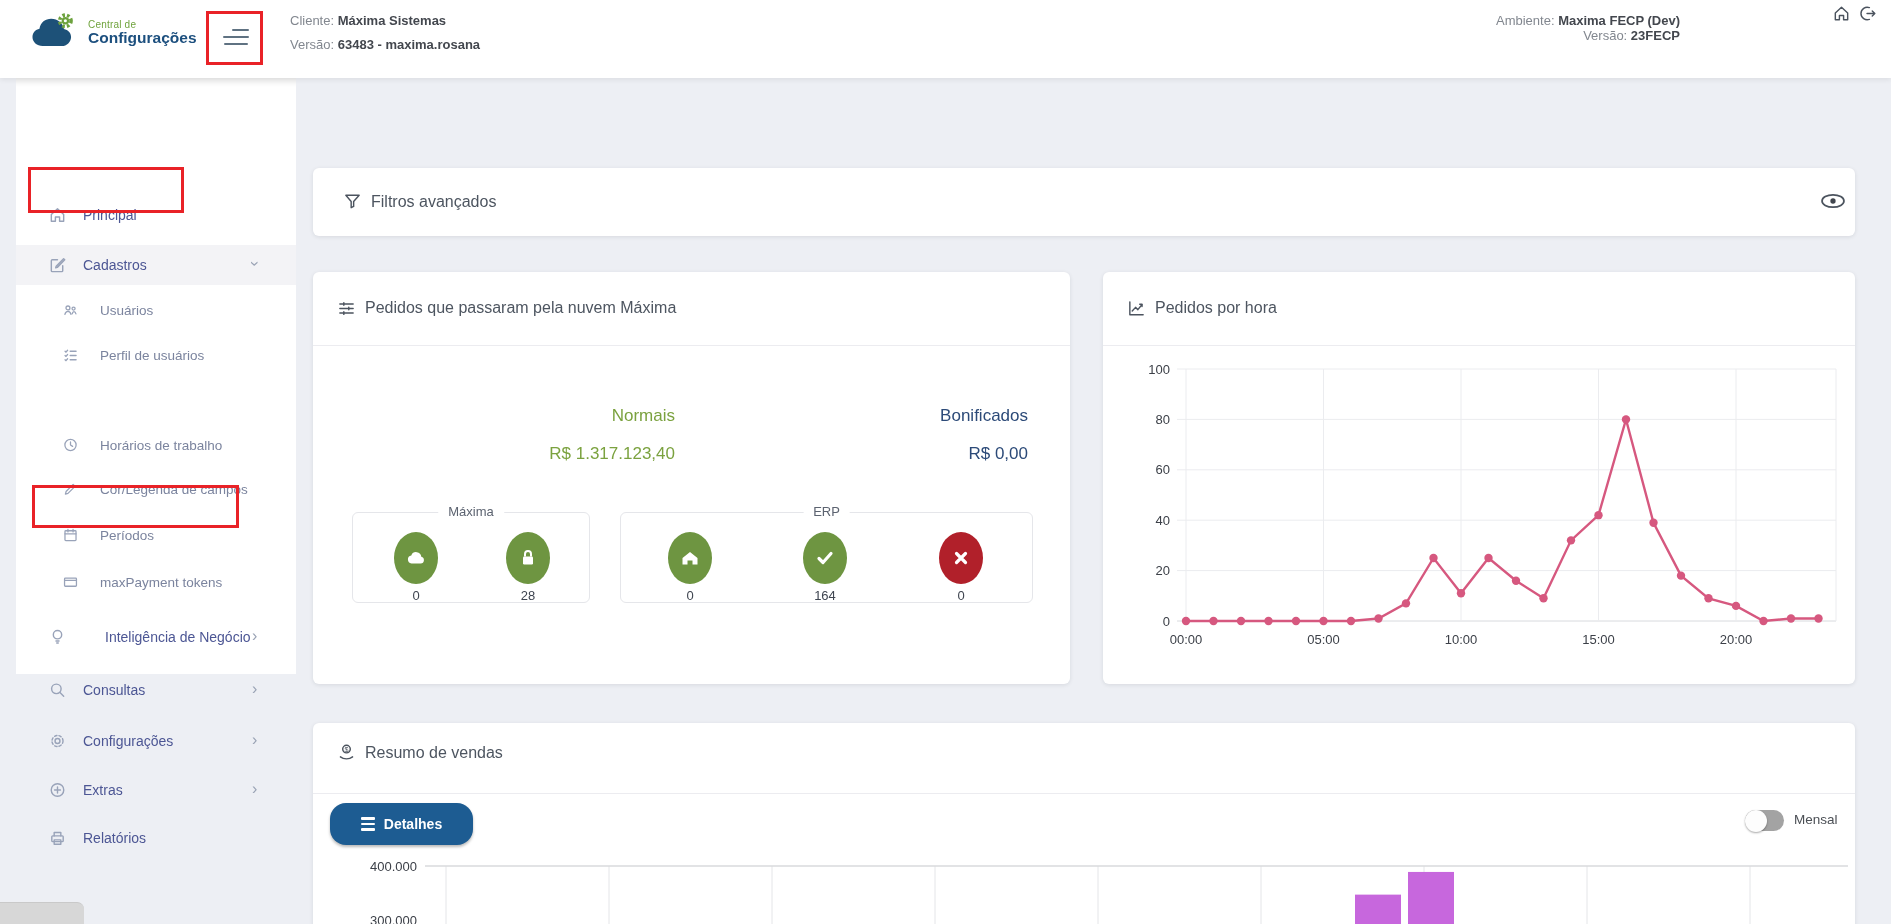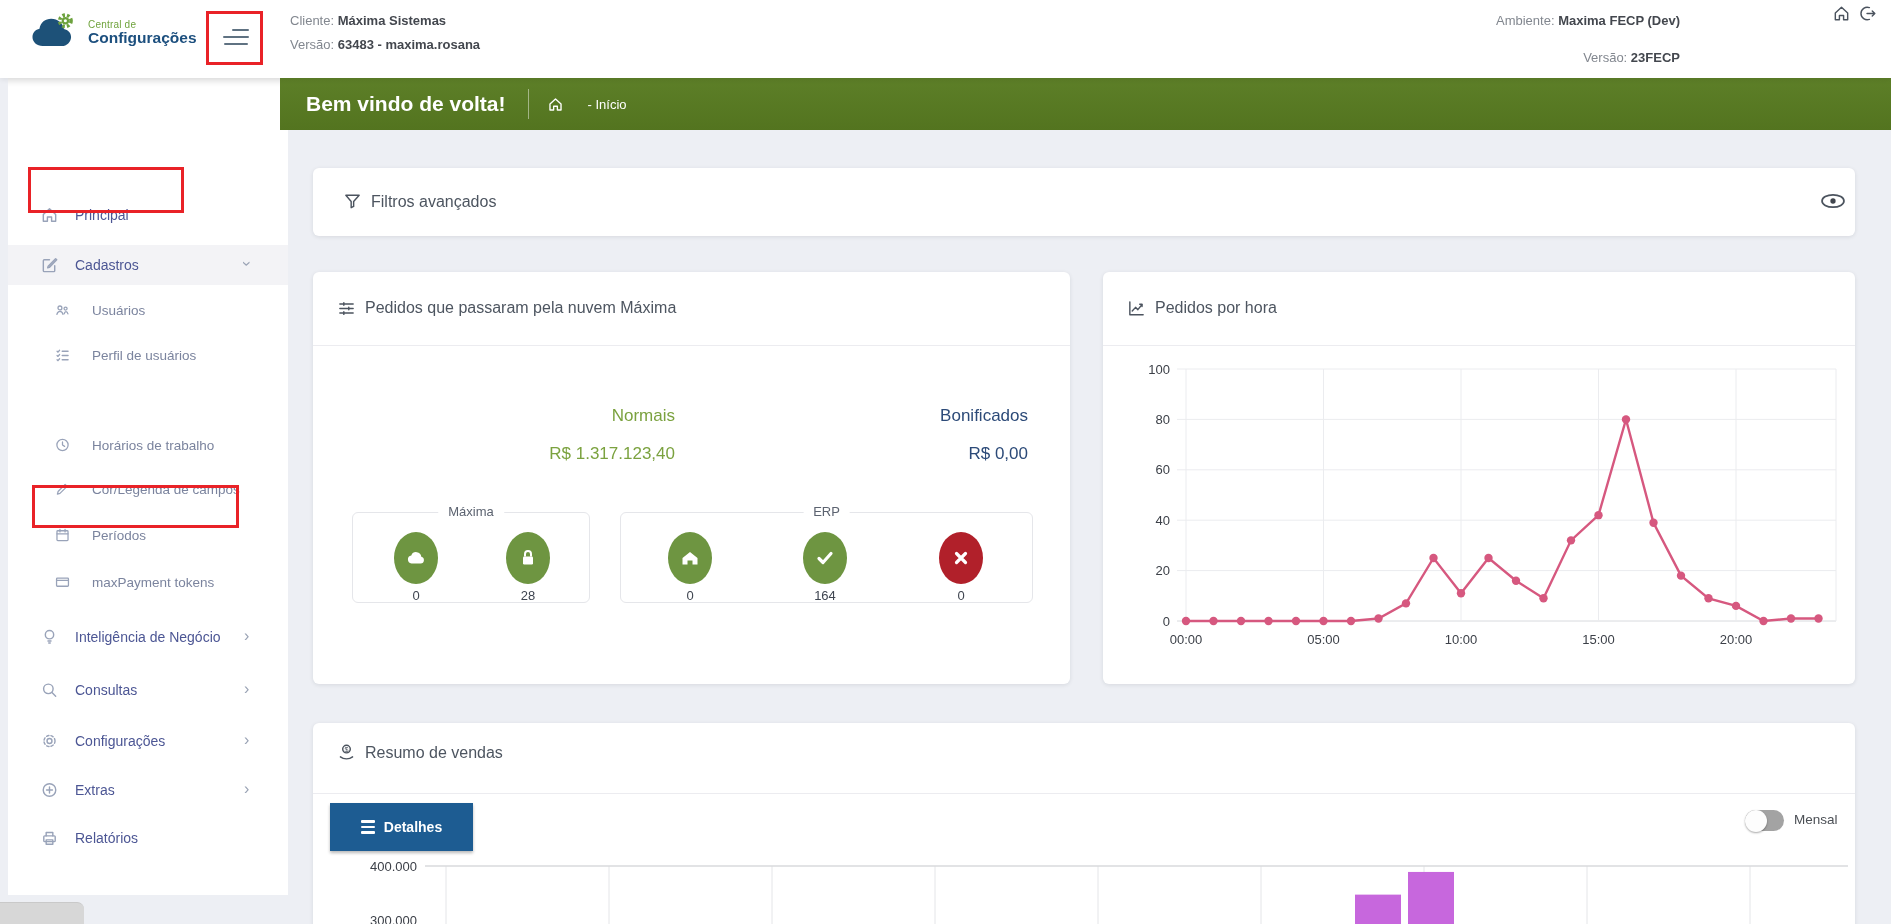--- a/index.html
+++ b/index.html
@@ -19,46 +19,46 @@
   .hamburger i{display:block;height:2px;background:#5f7282;border-radius:1px;}
   .hamburger i:nth-child(1){width:17px;}
   .hamburger i:nth-child(2){width:26px;}
   .hamburger i:nth-child(3){width:24px;margin-right:1px;}
 
   .hdr-row{position:absolute;font-size:13px;color:#82878f;white-space:nowrap;}
   .hdr-row b{color:#43474e;font-weight:bold;}
   .client-1{left:290px;top:13px;}
   .client-2{left:290px;top:37px;}
   .env-1{top:13px;right:211px;text-align:right;}
-  .env-2{top:50px;right:211px;text-align:left;}
+  .env-2{top:28px;right:211px;text-align:left;}
   .corner-ic{position:absolute;top:4px;width:19px;height:19px;cursor:pointer;}
   .corner-home{right:40px;}
   .corner-logout{right:14px;}
 
   
   .banner{position:absolute;left:280px;top:78px;width:1611px;height:52px;
           background:linear-gradient(#5d7f28,#53741f);z-index:4;display:flex;align-items:center;}
   .banner-title{font-size:21px;font-weight:bold;color:#fff;margin-left:26px;}
   .banner-divider{width:1px;height:30px;background:rgba(255,255,255,.45);margin-left:22px;}
   .banner-home{margin-left:18px;width:17px;height:17px;cursor:pointer;}
   .banner-crumb{margin-left:24px;font-size:13px;color:#fff;cursor:pointer;}
 
   
-  .sidebar{position:absolute;left:8px;top:78px;width:280px;height:817px;background:#fff;z-index:3;}
+  .sidebar{position:absolute;left:16px;top:78px;width:280px;height:596px;background:#fff;z-index:3;}
   .side-shadow{position:absolute;left:0;top:0;width:100%;height:9px;
                background:linear-gradient(rgba(0,0,0,.07),rgba(0,0,0,0));}
   .nav-item{position:absolute;left:0;width:280px;height:40px;cursor:pointer;}
   .nav-item.active-bg{background:#f3f3f6;}
   .nav-ic{position:absolute;left:32px;top:50%;transform:translateY(-50%);width:19px;height:19px;}
   .nav-item.sub .nav-ic{left:46px;width:17px;height:17px;}
   .nav-label{position:absolute;left:67px;top:50%;transform:translateY(-50%);
              font-size:14px;color:#6d7690;white-space:nowrap;}
   .nav-item.mainlink .nav-label{color:#4c5694;}
   .nav-item.sub .nav-label{left:84px;font-size:13.5px;color:#7b849e;}
-  .nav-label.wrap2{white-space:normal;width:152px;line-height:1.45;}
+  .nav-label.wrap2{white-space:normal;width:152px;line-height:1.45;margin-left:22px;}
   .chev{position:absolute;left:236px;top:50%;transform:translateY(-58%);
         font-size:16px;color:#9aa3b5;}
   .chev.down{transform:translateY(-58%) rotate(90deg);}
 
   svg.ic{display:block;width:100%;height:100%;}
   .st{stroke:#99a3b9;stroke-width:1.5;fill:none;stroke-linecap:round;stroke-linejoin:round;}
   .stg{stroke:#4b535e;stroke-width:1.5;fill:none;stroke-linecap:round;stroke-linejoin:round;}
   .stw{stroke:#ffffff;stroke-width:1.6;fill:none;stroke-linecap:round;stroke-linejoin:round;}
 
   
@@ -83,22 +83,22 @@
                 background:#fff;padding:0 10px;font-size:13px;color:#5c6370;white-space:nowrap;}
   .stat-circle{position:absolute;top:260px;width:44px;height:52px;border-radius:50%;
                display:flex;align-items:center;justify-content:center;}
   .stat-circle.green{background:#6e9541;}
   .stat-circle.red{background:#b1202a;}
   .stat-circle svg{width:24px;height:24px;}
   .circle-count{position:absolute;top:316px;width:44px;text-align:center;
                 font-size:13px;color:#3f4550;}
 
   
-  .btn-detalhes{position:absolute;left:17px;top:80px;width:143px;height:48px;background:#1d5c92;
-                border:none;border-radius:0;box-shadow:0 2px 3px rgba(0,0,0,.28);cursor:pointer;
+  .btn-detalhes{position:absolute;left:17px;top:80px;width:143px;height:42px;background:#1d5c92;
+                border:none;border-radius:16px;box-shadow:0 2px 3px rgba(0,0,0,.28);cursor:pointer;
                 display:flex;align-items:center;justify-content:center;gap:9px;}
   .btn-detalhes .bars{display:flex;flex-direction:column;gap:3px;}
   .btn-detalhes .bars i{display:block;width:14px;height:2.5px;background:#fff;border-radius:1px;}
   .btn-detalhes span{color:#fff;font-size:14px;font-weight:bold;}
   .toggle{position:absolute;left:1432px;top:87px;width:39px;height:21px;border-radius:11px;
           background:#a3a3a3;cursor:pointer;}
   .toggle .knob{position:absolute;left:0px;top:-0.5px;width:22px;height:22px;border-radius:50%;
                 background:#fdfdfd;box-shadow:0 1px 2px rgba(0,0,0,.35);}
   .toggle-label{position:absolute;left:1481px;top:89px;font-size:13.5px;color:#4b4f55;}
 
@@ -160,30 +160,20 @@
         </svg>
     </div>
     <div class="corner-ic corner-logout">
       <svg class="ic" viewBox="0 0 20 20">
         <path class="stg" d="M12 3.8a6.6 6.6 0 1 0 0 12.4"></path>
         <path class="stg" d="M9.5 10h8.2M15 7.4 17.7 10 15 12.6"></path>
       </svg>
     </div>
   </header>
 
-  <div class="banner">
-    <span class="banner-title">Bem vindo de volta!</span>
-    <span class="banner-divider"></span>
-    <span class="banner-home">
-      <svg class="ic" viewBox="0 0 20 20">
-          <path class="stw" d="M3.5 9.5 10 3.5l6.5 6v7h-4.3v-4.4H7.8v4.4H3.5z"></path>
-        </svg>
-    </span>
-    <span class="banner-crumb">- Início</span>
-  </div>
 
   <aside class="sidebar">
     <div class="side-shadow"></div>
 
     <div class="nav-item mainlink" style="top:117px">
       <span class="nav-ic">
         <svg class="ic" viewBox="0 0 20 20">
             <path class="st" d="M3.5 9.5 10 3.5l6.5 6v7h-4.3v-4.4H7.8v4.4H3.5z"></path>
           </svg>
         </span>

